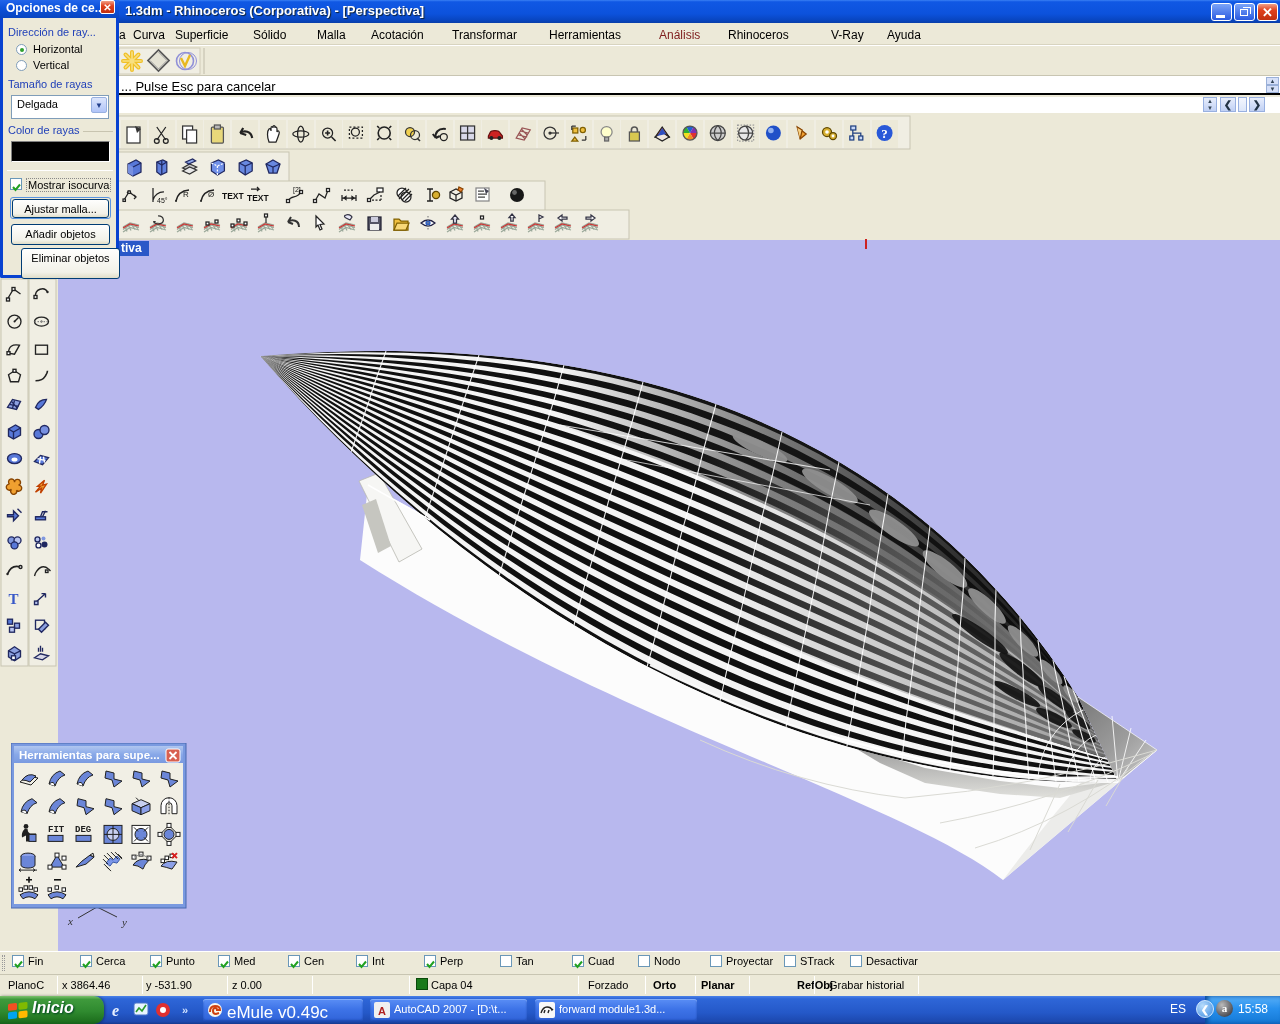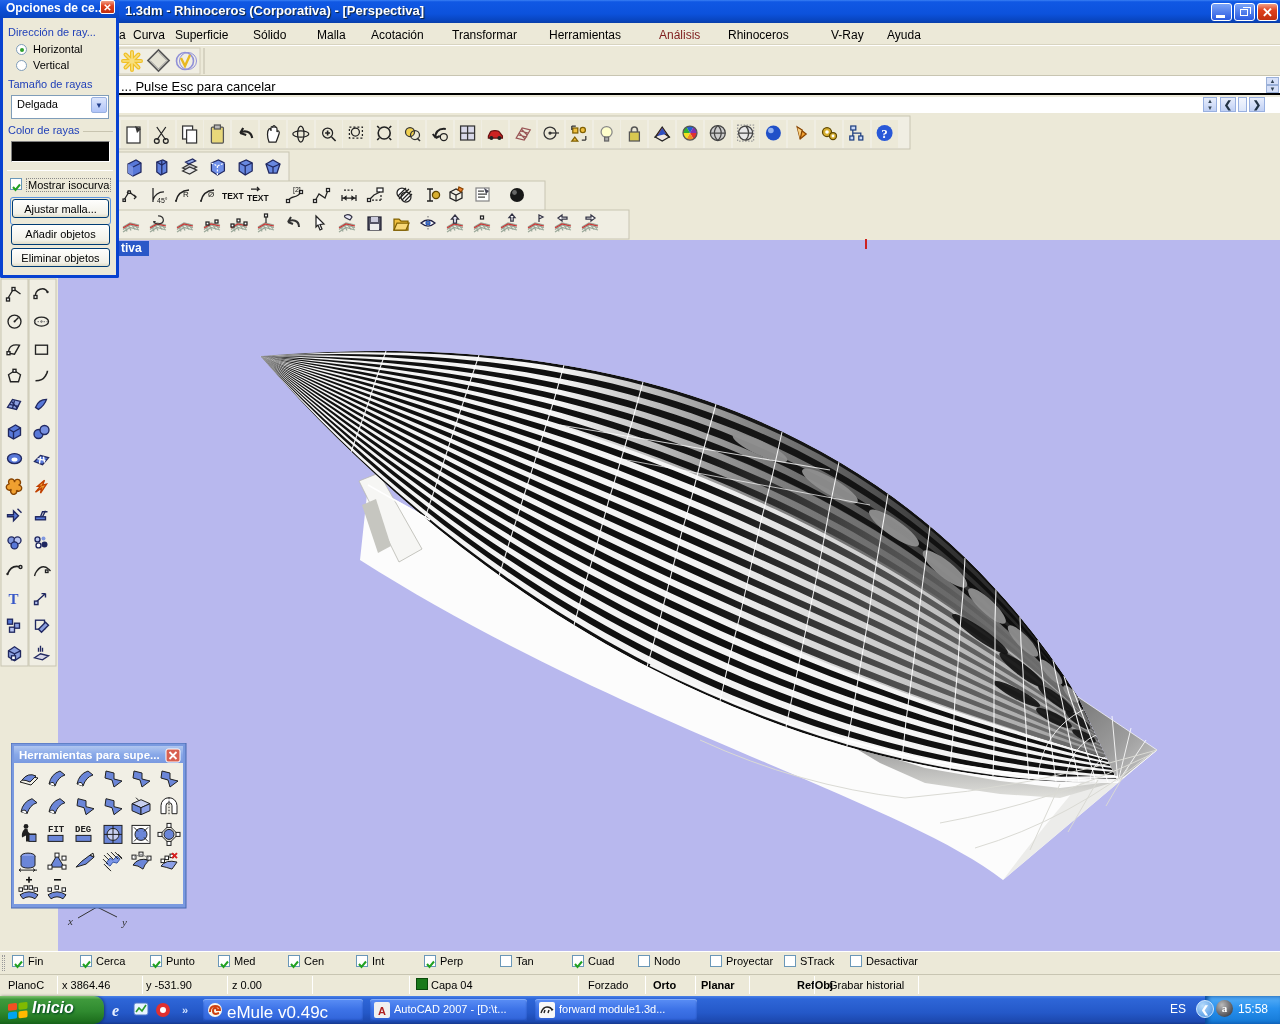--- a/index.html
+++ b/index.html
@@ -935,25 +935,25 @@
     <div class="abs" style="right:1px;top:1px;width:16px;height:16px;background:linear-gradient(180deg,#dce5fc,#b0c4f8);border:1px solid #98b0e0;border-radius:2px;color:#23408c;font-size:8px;text-align:center;line-height:15px">▼</div>
   </div>
   <div class="abs" style="left:5px;top:124px;font-size:11px;color:#2040b8">Color de rayas</div>
   <div class="abs" style="left:80px;top:131px;width:30px;height:1px;background:#c8c4b0"></div>
   <div class="abs" style="left:8px;top:141px;width:99px;height:21px;background:#000;border:1px solid #808080;border-right-color:#fff;border-bottom-color:#fff"></div>
   <div class="abs" style="left:4px;top:170px;width:106px;height:1px;background:#c8c4b0;border-bottom:1px solid #fff"></div>
   <div class="abs" style="left:7px;top:178px;width:12px;height:12px;border:1px solid #6a97b8;background:#fff"><svg width="11" height="11" viewBox="0 0 11 11">
         <path d="M2,5 L4.5,8 L9,2.5" stroke="#21a121" stroke-width="2" fill="none"></path>
       </svg></div>
   <div class="abs" style="left:23px;top:178px;font-size:11px;color:#000;border:1px dotted #888;padding:0 1px">Mostrar isocurva</div>
-  <div class="abs" style="left:7px;top:197px;width:101px;height:28px;border:1px solid #5a94e0;border-radius:3px;background:#ece9d8">
+  <div class="abs" style="left:7px;top:197px;width:101px;height:22px;border:1px solid #5a94e0;border-radius:3px;background:#ece9d8">
     <div class="abs" style="left:1px;top:1px;width:97px;height:19px;border:1px solid #003c74;border-radius:3px;background:linear-gradient(180deg,#fefefd,#f2f1e8 80%,#e0ddc8);font-size:11px;text-align:center;line-height:18px;color:#000">Ajustar malla...</div>
   </div>
   <div class="abs" style="left:8px;top:224px;width:99px;height:21px;border:1px solid #003c74;border-radius:3px;background:linear-gradient(180deg,#fefefd,#f2f1e8 80%,#e0ddc8);font-size:11px;text-align:center;line-height:19px;color:#000">Añadir objetos</div>
-  <div class="abs" style="left:8px;top:248px;width:99px;height:19px;border:1px solid #003c74;border-radius:3px;background:linear-gradient(180deg,#fefefd,#f2f1e8 80%,#e0ddc8);font-size:11px;text-align:center;line-height:19px;color:#000">Eliminar objetos</div>
+  <div class="abs" style="left:18px;top:248px;width:99px;height:31px;border:1px solid #003c74;border-radius:3px;background:linear-gradient(180deg,#fefefd,#f2f1e8 80%,#e0ddc8);font-size:11px;text-align:center;line-height:19px;color:#000">Eliminar objetos</div>
 </div>
 
 <div class="abs" style="left:0;top:951px;width:1280px;height:23px;background:#ece9d8;border-top:1px solid #fff">
   <div class="abs" style="left:2px;top:3px;width:3px;height:16px;border-left:1px dotted #999;border-right:1px dotted #999"></div>
 </div>
 
 <div class="abs" style="left:0;top:974px;width:1280px;height:22px;background:#ece9d8;border-top:1px solid #c8c5b2"></div>
 
 <div class="abs" style="left:0;top:996px;width:1280px;height:28px;background:linear-gradient(180deg,#4b82e8 0%,#2e66d8 10%,#2458c8 60%,#1c48ae 92%,#15388c 100%)"></div>
 <div class="abs" style="left:12px;top:955px;width:12px;height:12px;border:1px solid #6a97b8;background:#fff"><svg width="11" height="11" viewBox="0 0 11 11">

